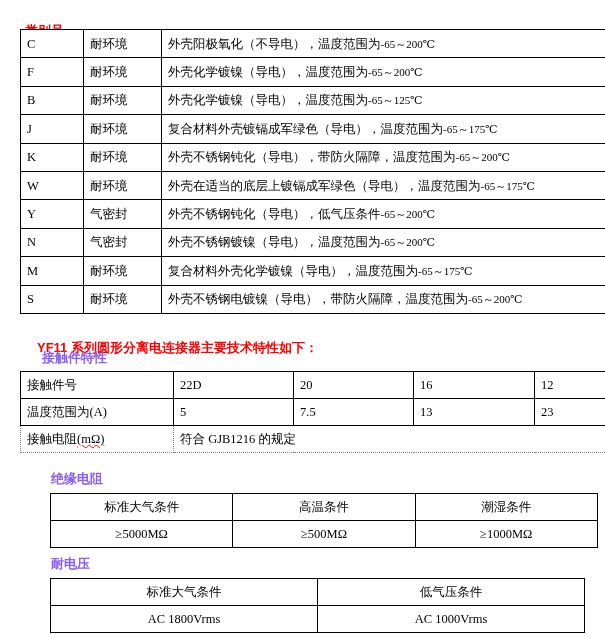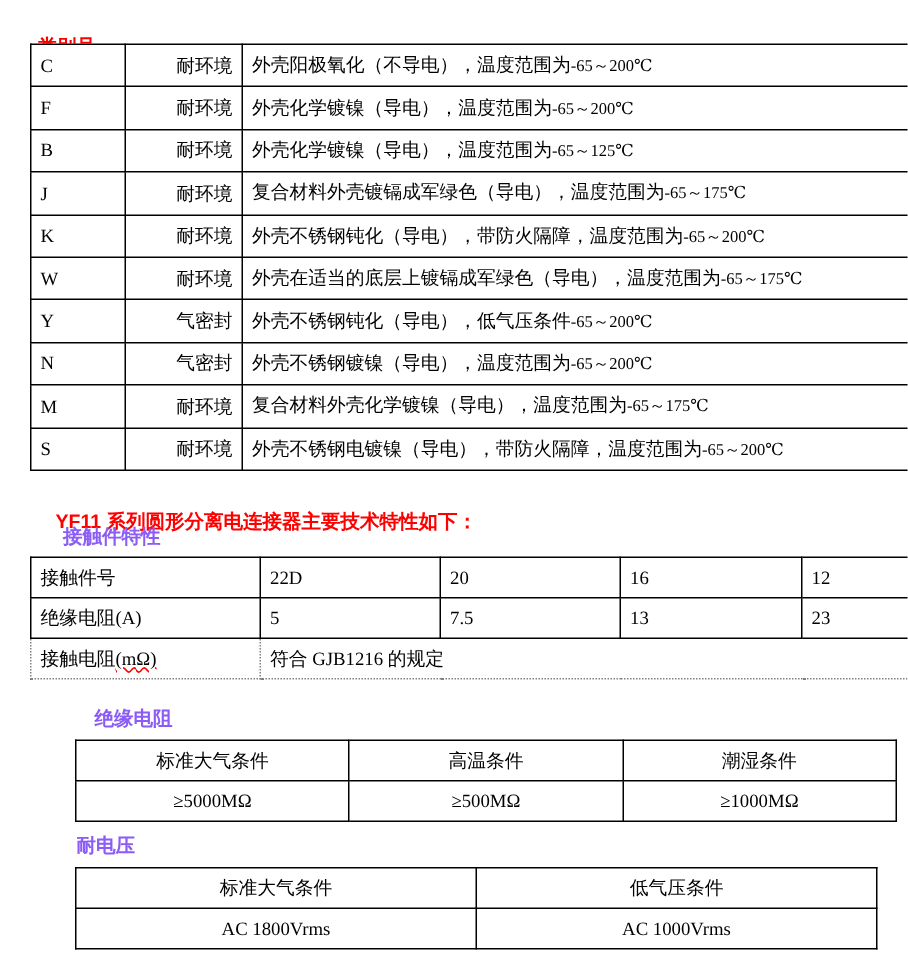--- a/index.html
+++ b/index.html
@@ -58,21 +58,21 @@
   #table-category {
     left: 20px;
     top: 29px;
     width: 570px;
   }
   #table-category td {
     height: 27.4px;
     font-size: 12.5px;
   }
   #table-category td.col-code   { width: 50px; }
-  #table-category td.col-type   { width: 65px; text-align: right; }
+  #table-category td.col-type   { width: 65px; }
   #table-category td.col-desc   { width: 455px; }
   .t-small { font-size: 11px; }
 
   
   #table-contact {
     left: 20px;
     top: 371px;
     width: 563px;
   }
   #table-contact td {
@@ -123,21 +123,21 @@
     height: 26px;
     text-align: center;
     font-size: 12.5px;
   }
   #table-voltage td.vc { width: 254px; }
 
   
   #h-category   { left: 25px; top: 8px; }
   #h-yf11       { left: 37px; top: 325px; }
   #h-contact    { left: 42px; top: 350px; }
-  #h-insulation { left: 51px; top: 471px; margin-left: 12px; }
+  #h-insulation { left: 51px; top: 471px; }
   #h-voltage    { left: 51px; top: 556px; }
 </style>
 </head>
 <body>
 
 <div class="heading-red" id="h-category">类别号</div>
 
 <table class="doc" id="table-category">
   <tbody>
     <tr>
@@ -200,21 +200,21 @@
 <table class="doc" id="table-contact">
   <tbody>
     <tr>
       <td class="c0">接触件号</td>
       <td class="c1">22D</td>
       <td class="c2">20</td>
       <td class="c3">16</td>
       <td class="c4">12</td>
     </tr>
     <tr>
-      <td class="c0">绝缘电阻(A)</td>
+      <td class="c0">温度范围为(A)</td>
       <td class="c1">5</td>
       <td class="c2">7.5</td>
       <td class="c3">13</td>
       <td class="c4">23</td>
     </tr>
     <tr class="dotted-row">
       <td class="c0"><span>接触电阻</span><span class="squiggle">(mΩ)</span></td>
       <td class="c1" colspan="4">符合 GJB1216 的规定</td>
     </tr>
   </tbody>

